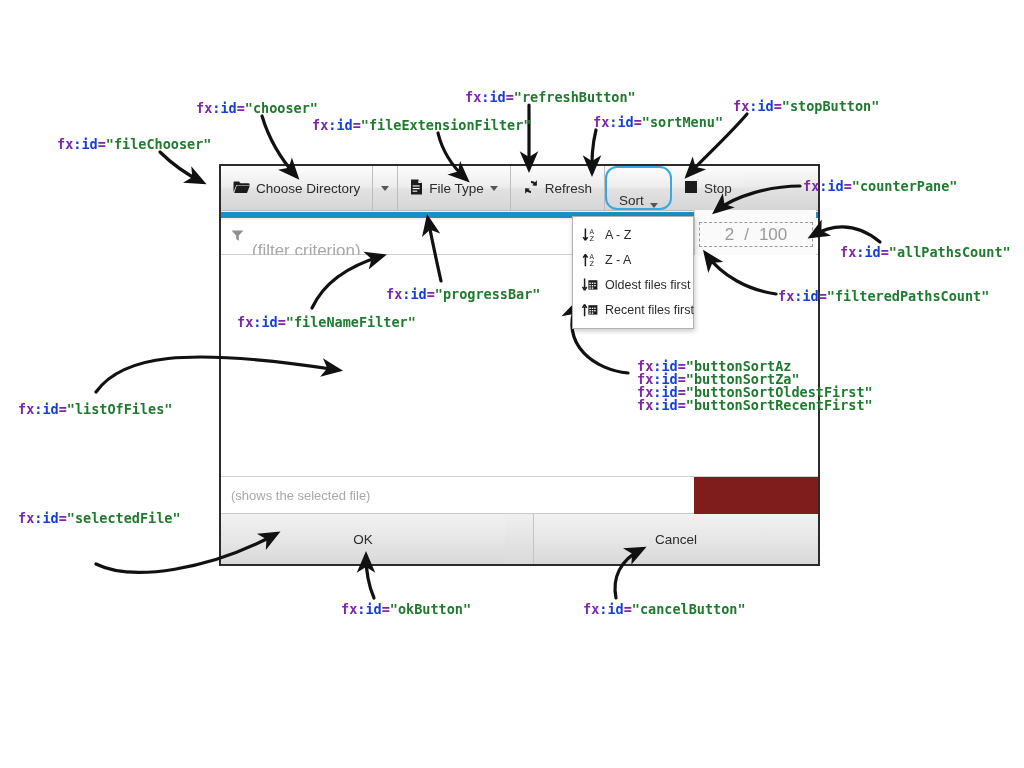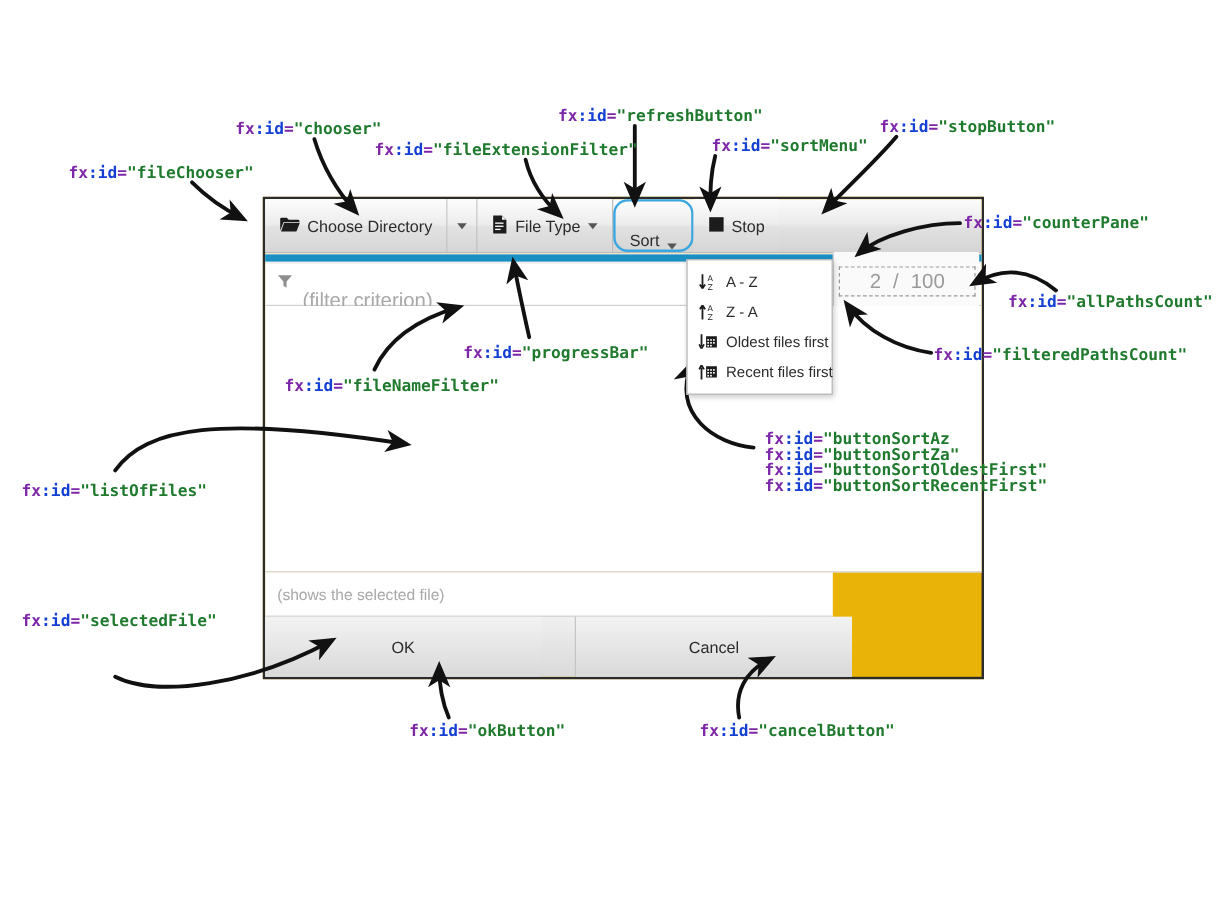--- a/index.html
+++ b/index.html
@@ -25,21 +25,21 @@
   .anno .k2 { color: #1440d4; }   
   .anno .k3 { color: #7d26a8; }   
   .anno .k4 { color: #1f7a2e; }   
 
   
   #dialog {
     position: absolute;
     left: 219px; top: 164px;
     width: 601px; height: 402px;
     border: 2px solid #2b2b2b;
-    background: #eab308;
+    background: #7f1d1d;
     box-sizing: border-box;
     overflow: visible;
   }
 
   
   .toolbar {
     position: absolute; left: 0; top: 0;
     width: 597px; height: 45px;
     display: flex; align-items: stretch;
     background: linear-gradient(to bottom, #fcfcfc 0%, #ebebeb 45%, #e1e1e1 55%, #d4d4d4 100%);
@@ -138,21 +138,21 @@
     display: flex; align-items: center;
     padding-left: 10px;
     border-bottom: 1px solid #c9c9c9;
     box-sizing: border-box;
     color: #a8a8a8; font-size: 13px;
   }
 
   
   .btn-bar {
     position: absolute; left: 0; top: 348px;
-    width: 489px; height: 50px;
+    width: 597px; height: 50px;
     display: flex;
     background: linear-gradient(to bottom, #f0f0f0 0%, #e4e4e4 50%, #dadada 100%);
     box-sizing: border-box;
   }
   .bbtn {
     flex: 1;
     display: flex; align-items: center; justify-content: center;
     font-size: 13.5px; color: #2b2b2b;
     background: linear-gradient(to bottom, #f2f2f2 0%, #e6e6e6 50%, #d9d9d9 100%);
     box-sizing: border-box;
@@ -215,20 +215,31 @@
             <path d="M8.4 0.9 V4.1 H11.6 Z" fill="#ffffff"></path>
             <rect x="2.6" y="6.4" width="7" height="1.1" fill="#ffffff"></rect>
             <rect x="2.6" y="9.0" width="7" height="1.1" fill="#ffffff"></rect>
             <rect x="2.6" y="11.6" width="4.6" height="1.1" fill="#ffffff"></rect>
           </svg>
         </span>
         <span class="tb-label">File Type</span>
         <span class="caret"></span>
       </div>
 
+      <div class="tbtn">
+        <span class="icon">
+          <svg width="16" height="16" viewBox="0 0 16 16">
+            <path d="M8 2.1 A5.9 5.9 0 0 1 13.7 6.4 L11.6 6.4 A3.9 3.9 0 0 0 8 4.1 Z" fill="#1c1c1c"></path>
+            <path d="M13.9 1.2 L13.9 6.6 L9.2 6.6 Z" fill="#1c1c1c"></path>
+            <path d="M8 13.9 A5.9 5.9 0 0 1 2.3 9.6 L4.4 9.6 A3.9 3.9 0 0 0 8 11.9 Z" fill="#1c1c1c"></path>
+            <path d="M2.1 14.8 L2.1 9.4 L6.8 9.4 Z" fill="#1c1c1c"></path>
+          </svg>
+        </span>
+        <span class="tb-label">Refresh</span>
+      </div>
 
       <div class="tbtn focused">
         <span class="tb-label">Sort</span>
         <span class="caret"></span>
       </div>
 
       <div class="tbtn plain">
         <span class="icon">
           <svg width="14" height="14" viewBox="0 0 14 14">
               <rect x="1" y="1" width="12" height="12" fill="#1c1c1c"></rect>

